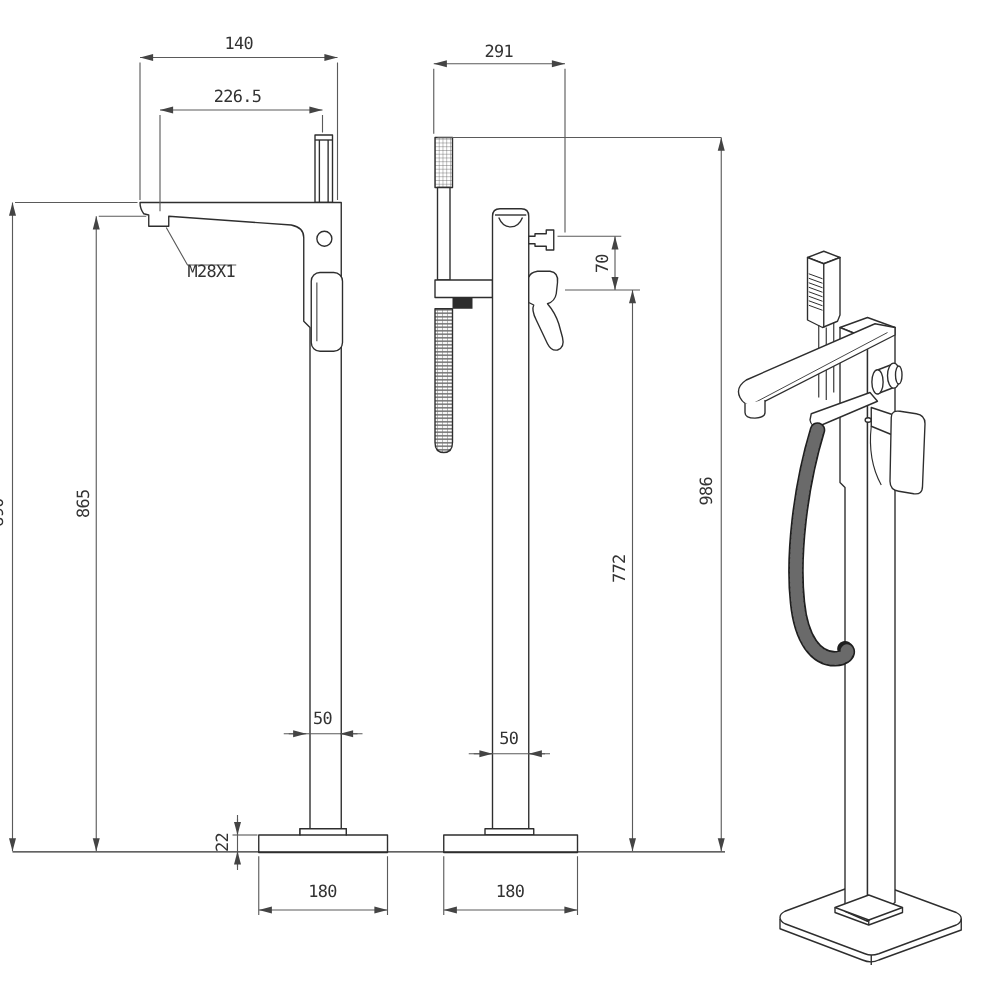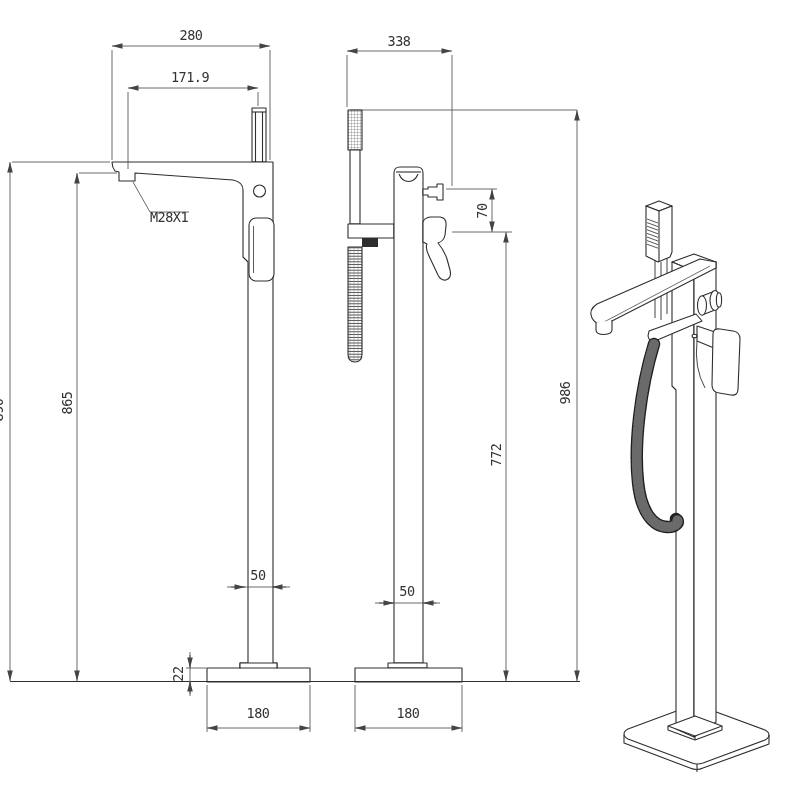--- a/index.html
+++ b/index.html
@@ -196,28 +196,28 @@
     <line x1="436" y1="603" x2="423" y2="603" marker-end="url(#arrow)"></line>
 
     <line x1="355" y1="728" x2="462" y2="728" marker-start="url(#arrow)" marker-end="url(#arrow)"></line>
     <line x1="355" y1="685" x2="355" y2="732"></line>
     <line x1="462" y1="685" x2="462" y2="732"></line>
 
     <path d="M133,182 L150,212 L189,212"></path>
   </g>
 </svg>
 
-<span class="lbl" style="left:191px;top:36px">280</span>
-<span class="lbl" style="left:190px;top:78px">171.9</span>
+<span class="lbl" style="left:191px;top:36px">140</span>
+<span class="lbl" style="left:190px;top:78px">226.5</span>
 <span class="lbl" style="left:169px;top:218px">M28X1</span>
 <span class="lbl rot" style="left:68px;top:403px">865</span>
 <span class="lbl rot" style="left:-1px;top:410px">890</span>
 <span class="lbl" style="left:258px;top:576px">50</span>
 <span class="lbl rot" style="left:179px;top:674px">22</span>
 <span class="lbl" style="left:258px;top:714px">180</span>
-<span class="lbl" style="left:399px;top:42px">338</span>
+<span class="lbl" style="left:399px;top:42px">291</span>
 <span class="lbl rot" style="left:483px;top:211px">70</span>
 <span class="lbl rot" style="left:497px;top:455px">772</span>
 <span class="lbl rot" style="left:566px;top:393px">986</span>
 <span class="lbl" style="left:407px;top:592px">50</span>
 <span class="lbl" style="left:408px;top:714px">180</span>
 
 </div>
 
 </body></html>

